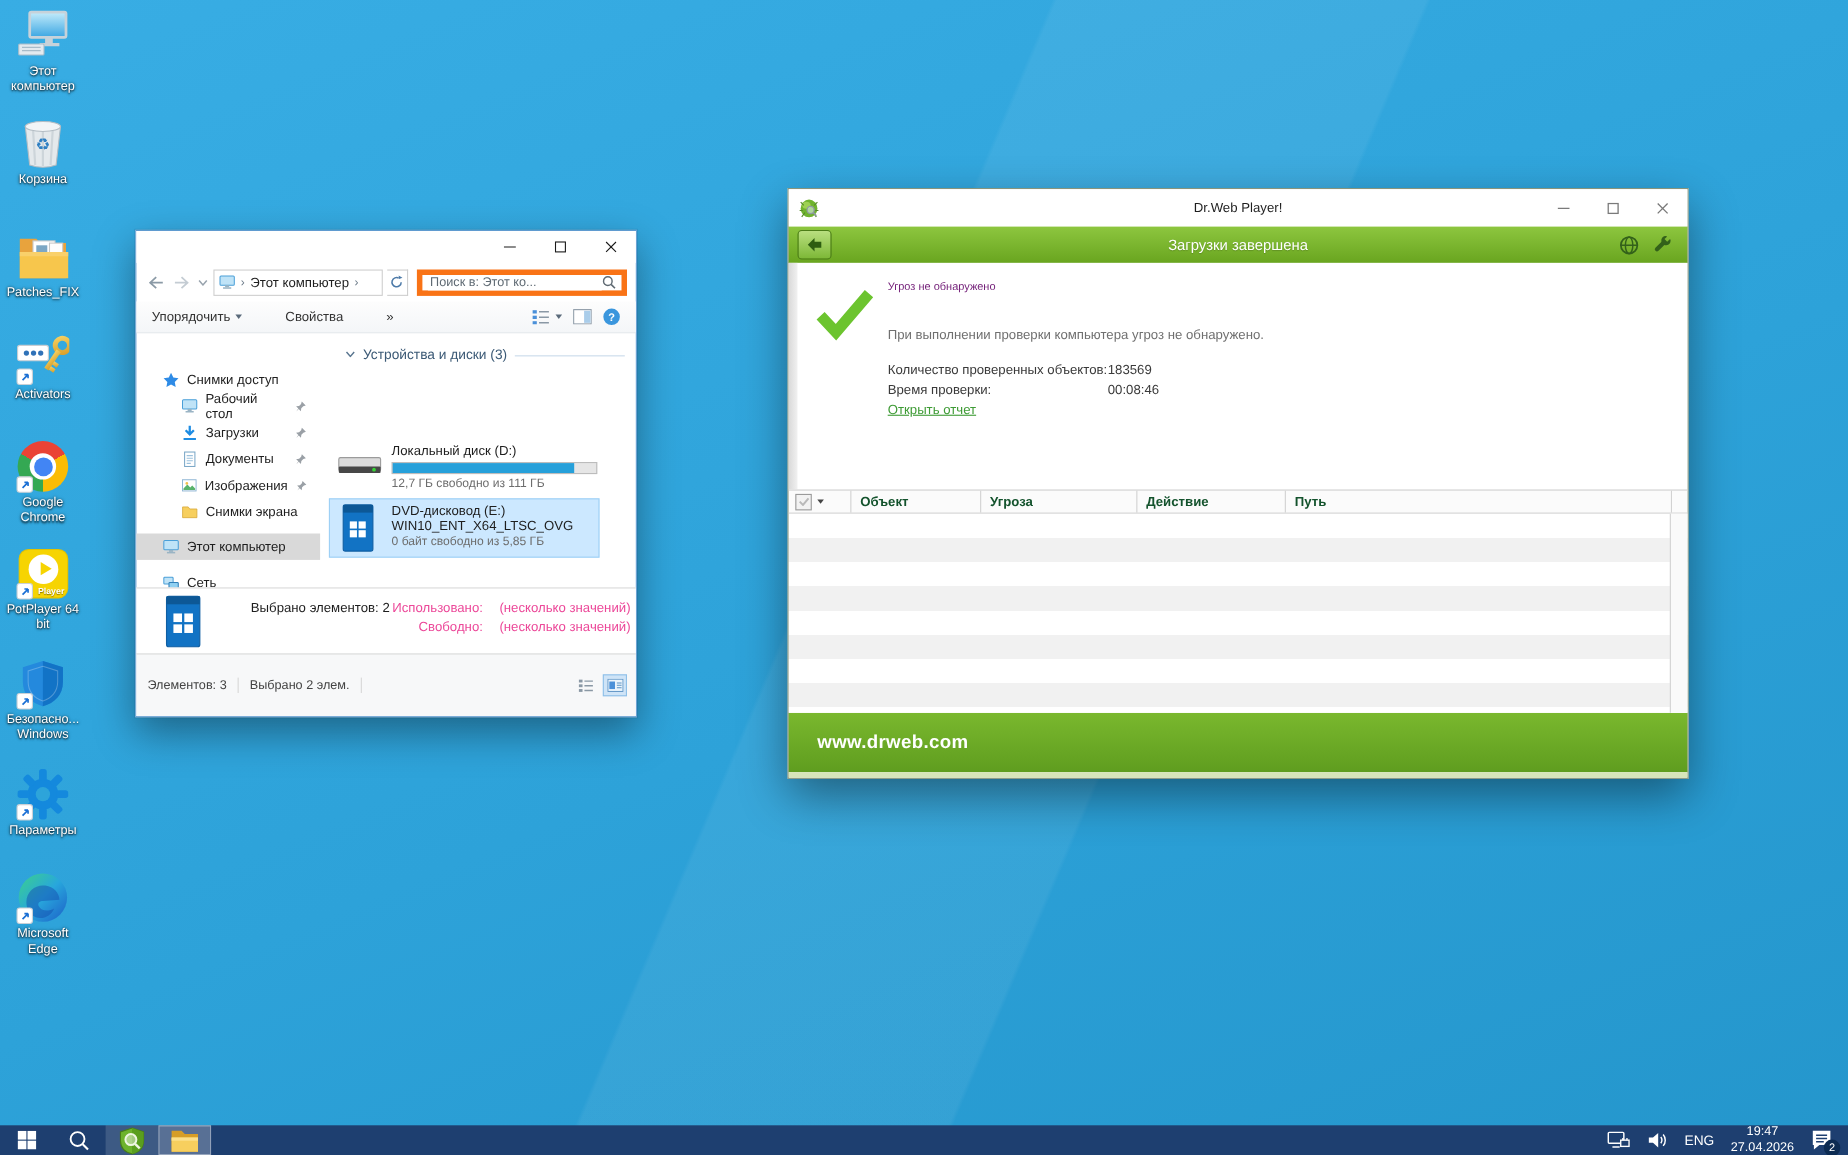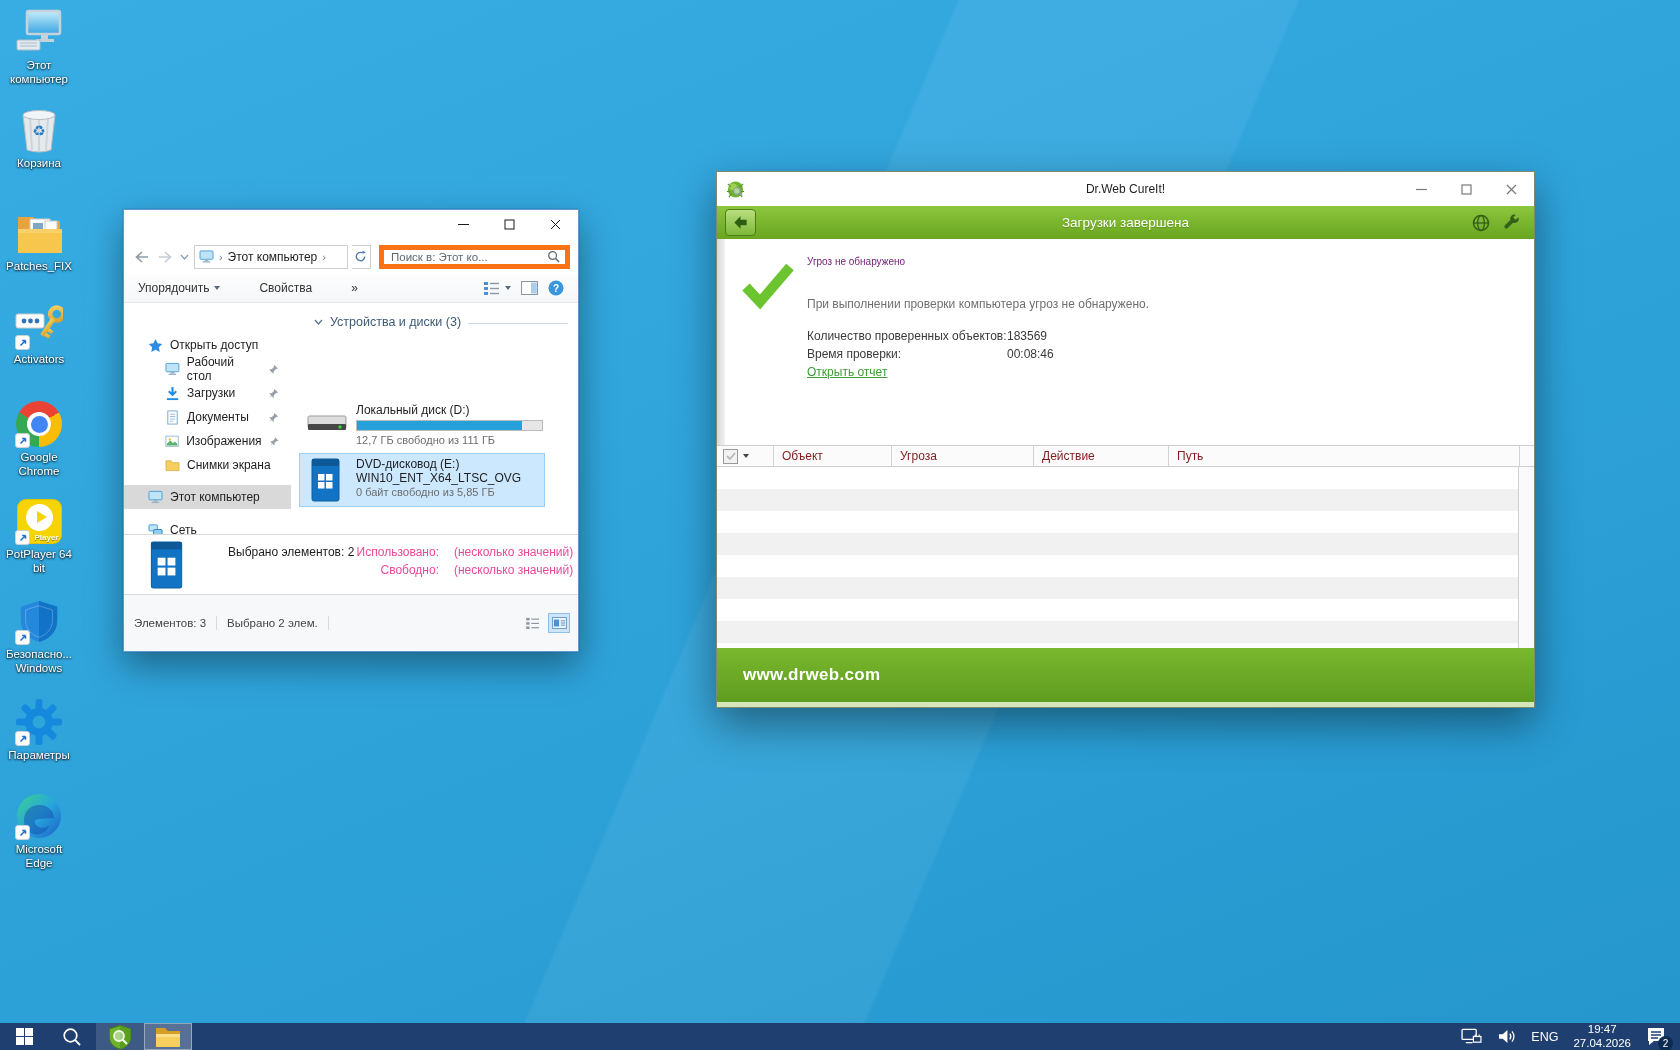--- a/index.html
+++ b/index.html
@@ -98,21 +98,21 @@
   .dw-hicons{position:absolute;right:13px;top:0;height:100%;display:flex;align-items:center;gap:13px}
   .dw-content{flex:0 0 auto;height:206px;position:relative;background:#fff}
   .dw-gutterL{position:absolute;left:0;top:0;bottom:0;width:8px;background:linear-gradient(90deg,#d9d9d9,#f1f1f1)}
   .dw-rtitle{position:absolute;left:90px;top:17px;font-size:10px;color:#701a75}
   .dw-rsub{position:absolute;left:90px;top:58px;font-size:12px;color:#707070}
   .dw-stat{position:absolute;left:90px;font-size:12px;color:#3a3a3a;display:flex}
   .dw-stat .sl{width:200px}
   .dw-link{position:absolute;left:90px;top:126px;font-size:12px;color:#3e9b35;text-decoration:underline;cursor:pointer}
   .dw-thead{height:22px;flex:0 0 auto;background:#fbfbfb;border-top:1px solid #cfcfcf;border-bottom:1px solid #cfcfcf;
     display:flex;box-sizing:border-box;position:relative}
-  .th{display:flex;align-items:center;padding-left:8px;font-size:12px;font-weight:normal;color:#7f1d1d;
+  .th{display:flex;align-items:center;padding-left:8px;font-size:12px;font-weight:bold;color:#14532d;
     border-left:1px solid #d2d2d2;box-sizing:border-box}
   .th.first{border-left:none;padding-left:6px;gap:5px}
   .dw-tbody{flex:1;position:relative;background:repeating-linear-gradient(180deg,#ffffff 0 22px,#f1f1f1 22px 44px)}
   .dw-scroll{position:absolute;right:0;top:0;bottom:0;width:15px;background:#fafafa;border-left:1px solid #d2d2d2}
   .dw-footer{height:54px;flex:0 0 auto;background:linear-gradient(#7ab82e,#5f9d1f);display:flex;align-items:center}
   .dw-footer-text{color:#fff;font-weight:bold;font-size:17px;padding-left:26px;letter-spacing:.3px}
   .dw-strip{height:5px;flex:0 0 auto;background:#d7e5ba}
   .chkbox{width:15px;height:15px;border:1px solid #9a9a9a;background:#f2f2f2;display:flex;align-items:center;justify-content:center;box-sizing:border-box}
 
   
@@ -400,21 +400,21 @@
       </span>
     </div>
   </div>
 
   <div class="exp-body">
     <div class="exp-sidebar">
       <div class="srow">
         <svg width="15" height="15" viewBox="0 0 16 16">
           <path d="M8 1 l2.2 4.6 5 .7 -3.6 3.5 .9 5 L8 12.4 3.5 14.8 l.9 -5 L.8 6.3 l5 -.7 Z" fill="#2e8be6"></path>
         </svg>
-        <span>Открыть доступ</span>
+        <span>Снимки доступ</span>
       </div>
       <div class="srow child">
         <svg width="15" height="14" viewBox="0 0 16 14">
           <rect x="1" y="1" width="14" height="9" rx="1" fill="#bfe3f7" stroke="#4a9fd8"></rect>
           <rect x="6" y="10" width="4" height="2" fill="#9ab4c4"></rect>
             <rect x="4" y="12" width="8" height="1.5" fill="#9ab4c4"></rect>
         </svg>
         <span>Рабочий стол</span>
         <svg class="pin" width="11" height="11" viewBox="0 0 12 12">
           <path d="M7 1 l4 4 -2.5 .8 -2 2 -.4 3 -2.2 -2.2 L1.5 11 l2 -2.9 -2.2 -2.2 3 -.4 2 -2 Z" fill="#9aa0a6"></path>
@@ -571,21 +571,21 @@
   <div class="dw-titlebar">
     <div style="margin-left:9px">
       <svg width="19" height="19" viewBox="0 0 20 20">
         <ellipse cx="10" cy="10" rx="8" ry="8.5" fill="#6fb32e"></ellipse>
         <ellipse cx="7.5" cy="7" rx="4" ry="3.4" fill="#9ed153"></ellipse>
         <path d="M2 4 L5 7 M18 4 L15 7 M1 12 H4 M19 12 H16 M3 18 L6 14 M17 18 L14 14" stroke="#55892a" stroke-width="1.1" fill="none"></path>
         <circle cx="11.5" cy="11.5" r="3.4" fill="rgba(230,240,250,.55)" stroke="#8f9aa3" stroke-width="1.2"></circle>
         <path d="M14 14 L17 17" stroke="#8f9aa3" stroke-width="1.6"></path>
       </svg>
     </div>
-    <div class="dw-title">Dr.Web CureIt!</div>
+    <div class="dw-title">Dr.Web Player!</div>
     <div class="dw-caps">
       <div class="dw-cap">
         <svg width="11" height="11" viewBox="0 0 11 11">
             <path d="M0 5.5 H11" stroke="#7a7a7a" stroke-width="1.2"></path>
           </svg>
       </div>
       <div class="dw-cap">
         <svg width="11" height="11" viewBox="0 0 11 11">
             <rect x="1" y="1" width="9" height="9" fill="none" stroke="#7a7a7a" stroke-width="1.2"></rect>
           </svg>

